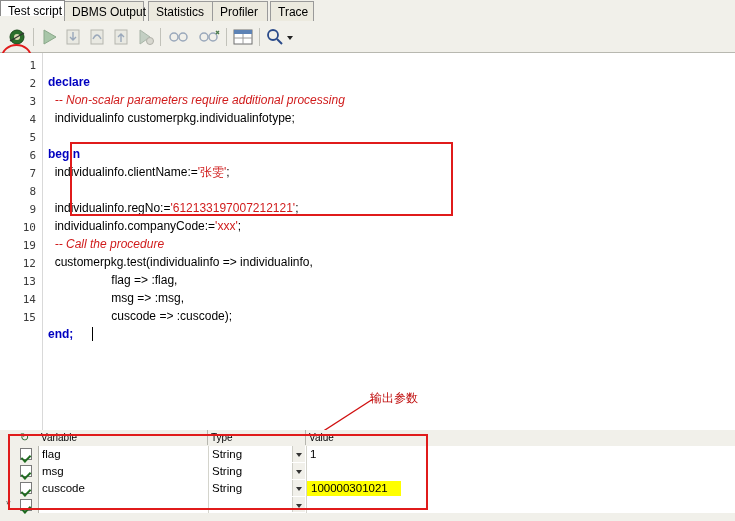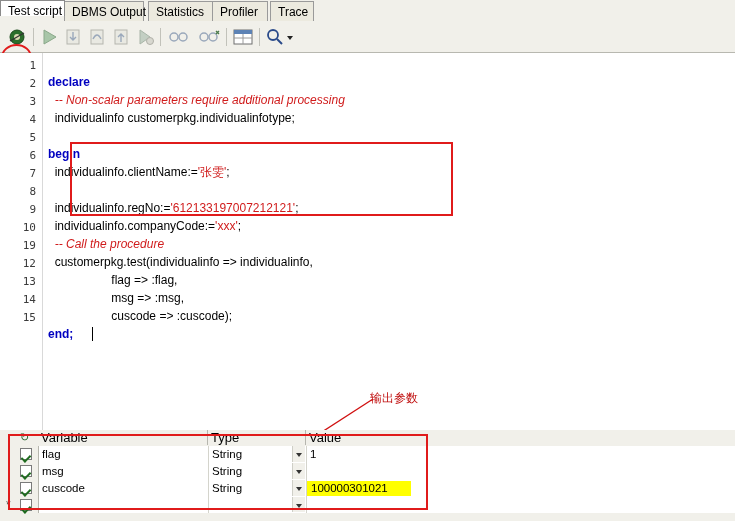--- a/index.html
+++ b/index.html
@@ -181,21 +181,21 @@
     width: 735px;
     height: 16px;
     background: #f1f0ea;
     border-bottom: 1px solid #9a9a9a;
   }
   .gh-cell {
     position: absolute;
     top: 0;
     height: 15px;
     line-height: 15px;
-    font-size: 13px;
+    font-size: 10px;
     color: #000;
     padding-left: 3px;
     box-sizing: border-box;
     background: #f1f0ea;
     border-right: 1px solid #b6b6ae;
   }
   .gh-corner {
     position: absolute;
     left: 0; top: 0;
     width: 38px;
@@ -477,21 +477,21 @@
 
     <div class="grow" style="top:50px;">
       <div class="rowhdr">
         <div class="chk"></div>
       </div>
       <div class="cellsep" style="left:208px;"></div>
       <div class="cellsep" style="left:306px;"></div>
       <div class="cell-text" style="left:38px;width:168px;">cuscode</div>
       <div class="cell-text" style="left:208px;width:84px;">String</div>
       <div class="dd-arrow" style="left:292px;"></div>
-      <div class="cell-text val-highlight" style="left:307px;width:104px;">100000301021</div>
+      <div class="cell-text val-highlight" style="left:307px;width:94px;">100000301021</div>
     </div>
 
     <div class="grow" style="top:67px;height:16px;border-bottom:none;">
       <div class="rowhdr" style="height:16px;">
         <span class="newrow-star">*</span>
         <div class="chk"></div>
       </div>
       <div class="cellsep" style="left:208px;height:16px;"></div>
       <div class="cellsep" style="left:306px;height:16px;"></div>
       <div class="cell-text" style="left:38px;width:168px;"></div>

